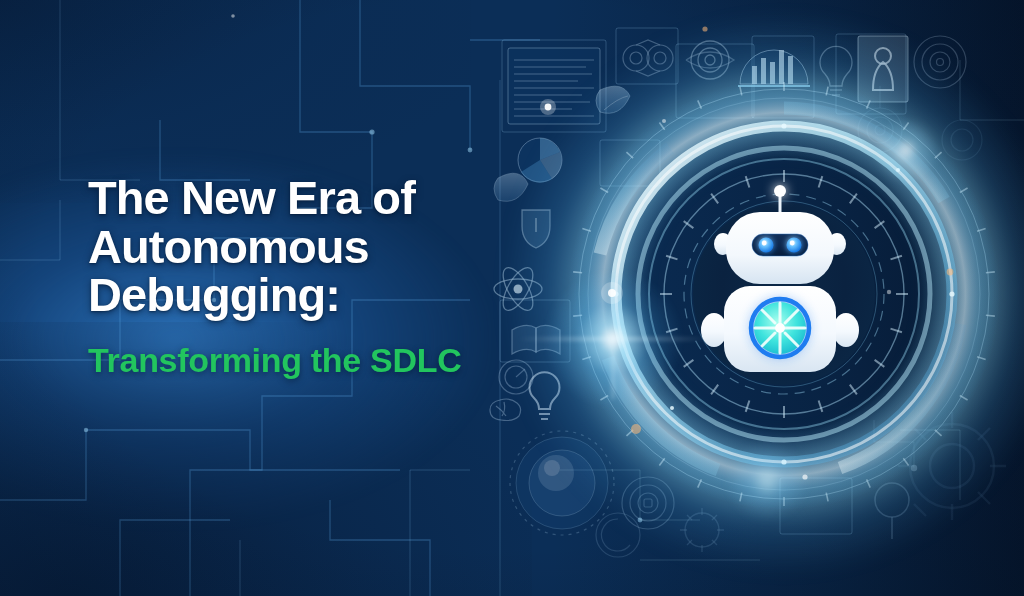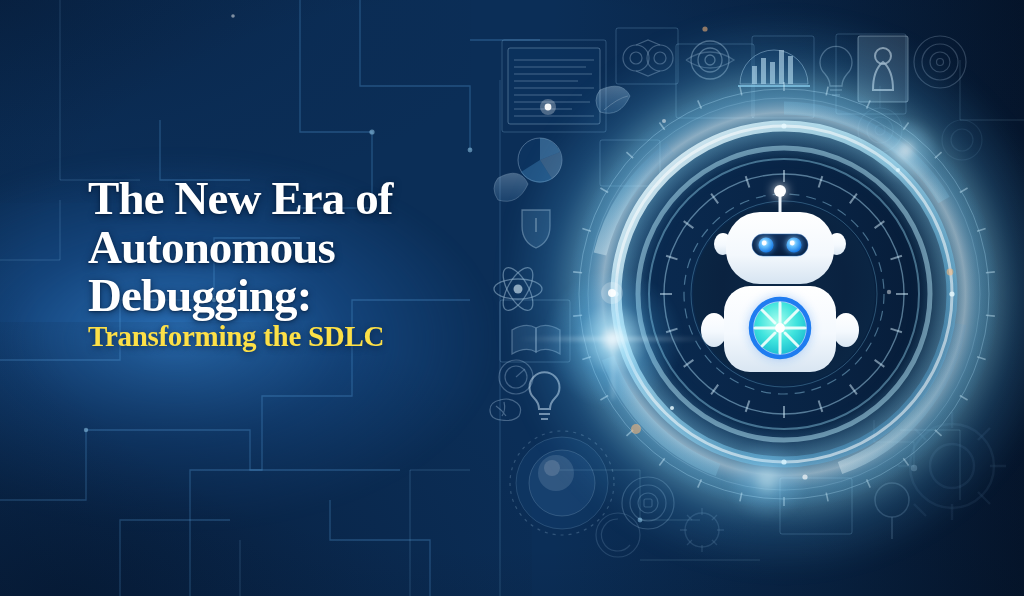--- a/index.html
+++ b/index.html
@@ -8,21 +8,20 @@
     width:1024px; height:596px;
     background:#071a30; overflow:hidden;
     font-family:"Liberation Sans", sans-serif;
   }
 
   #stage {
     position:relative;
     width:1024px; height:596px;
     overflow:hidden;
     background:#0b2e57;
-    font-family:Liberation Serif, serif;
   }
 
   
   .bg-base {
     position:absolute; inset:0;
     background:
       radial-gradient(ellipse 70% 90% at 6% 42%, #1f6ab5 0%, #17559e 22%, #104customs 40%, rgba(13,55,105,0) 70%),
       linear-gradient(100deg, #12498d 0%, #15559f 16%, #124a8e 30%, #0e3a70 44%, #0b2c55 58%, #092340 72%, #081d35 86%, #07182c 100%);
   }
   .bg-left-glow {
@@ -125,24 +124,25 @@
   .headline {
     font-size:47px;
     line-height:1.035;
     font-weight:700;
     letter-spacing:-.9px;
     color:#ffffff;
     text-shadow:0 2px 7px rgba(3,22,48,.62), 0 1px 2px rgba(3,22,48,.5);
     white-space:pre-line;
   }
   .subhead {
-    font-size:29px;
+    margin-top:21px;
+    font-size:34px;
     font-weight:700;
     letter-spacing:-.3px;
-    color:#fde047;
+    color:#22c55e;
     text-shadow:0 2px 6px rgba(3,22,48,.6);
   }
 
   
   .dots { position:absolute; inset:0; pointer-events:none; }
   .dots svg { width:100%; height:100%; display:block; }
 </style>
 </head>
 <body>
 

